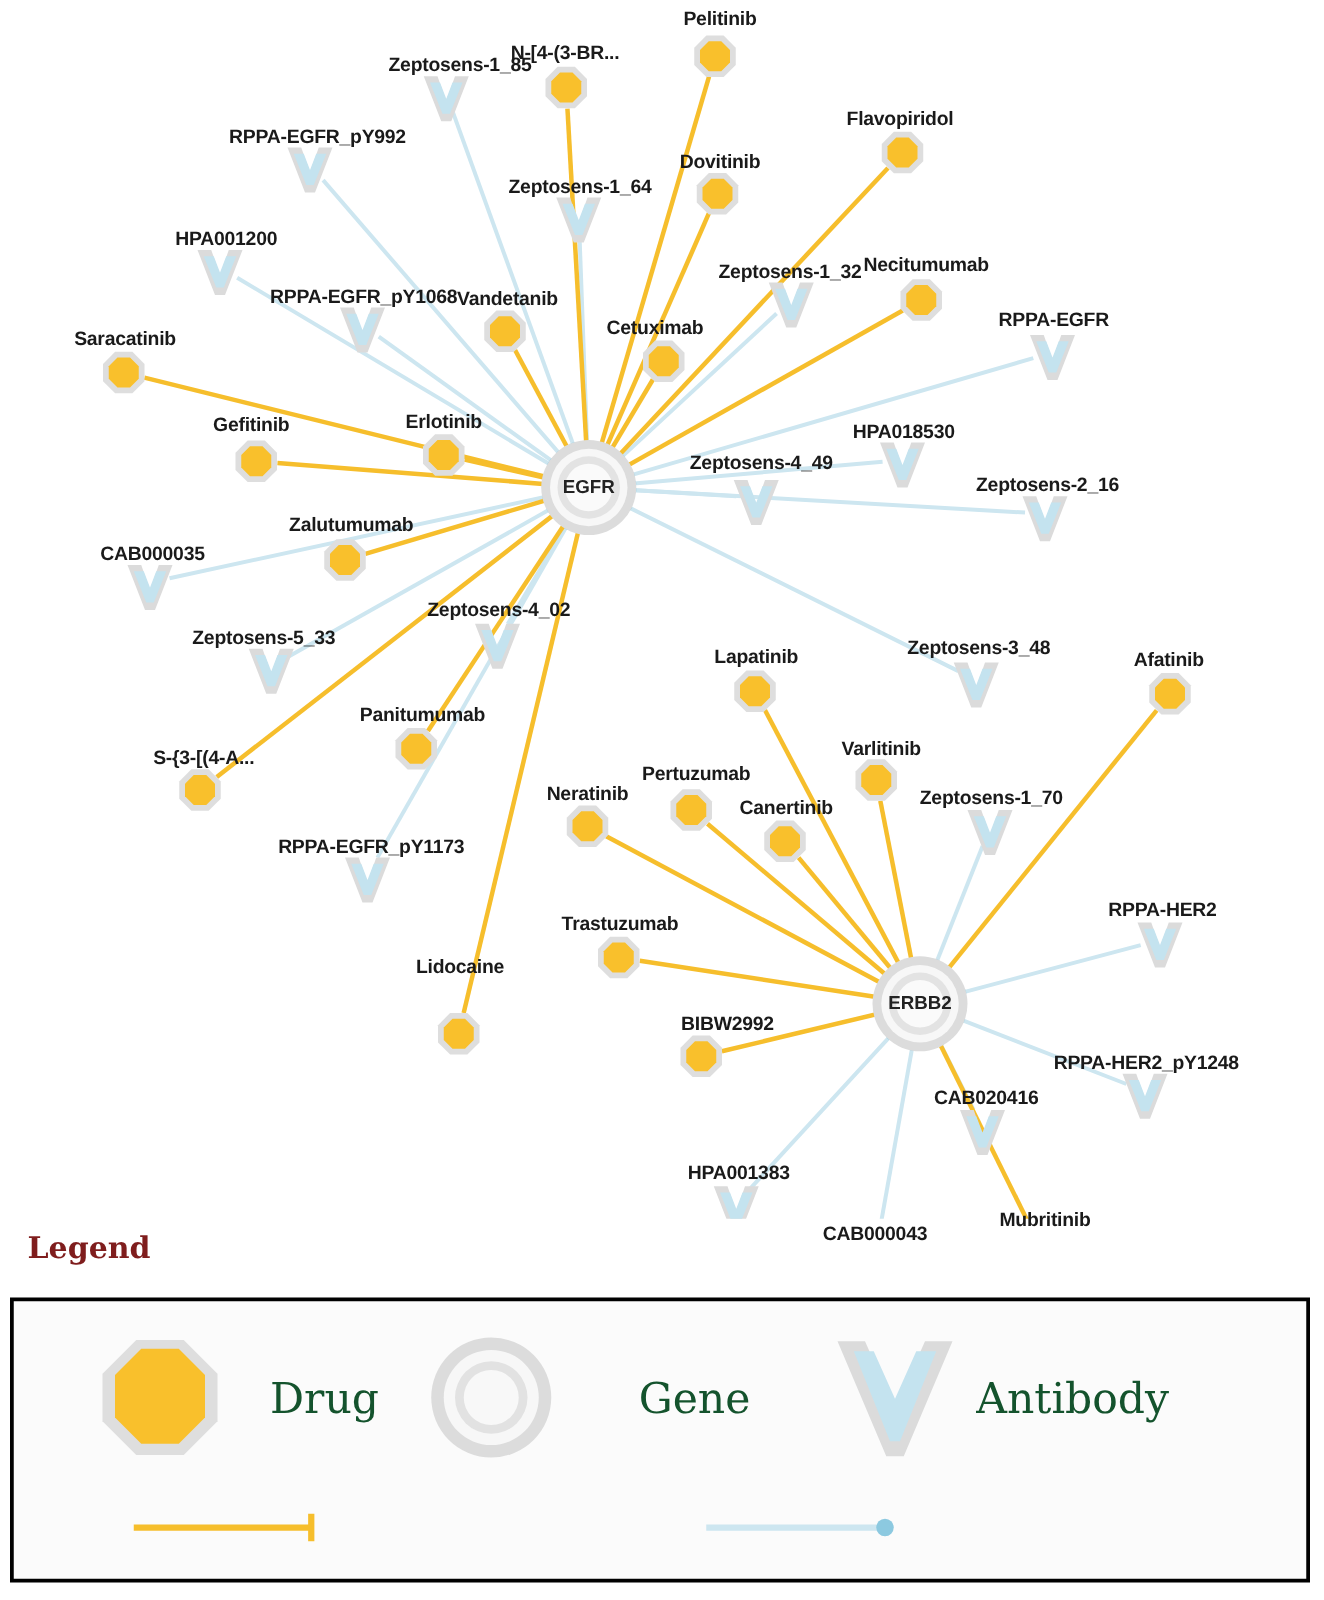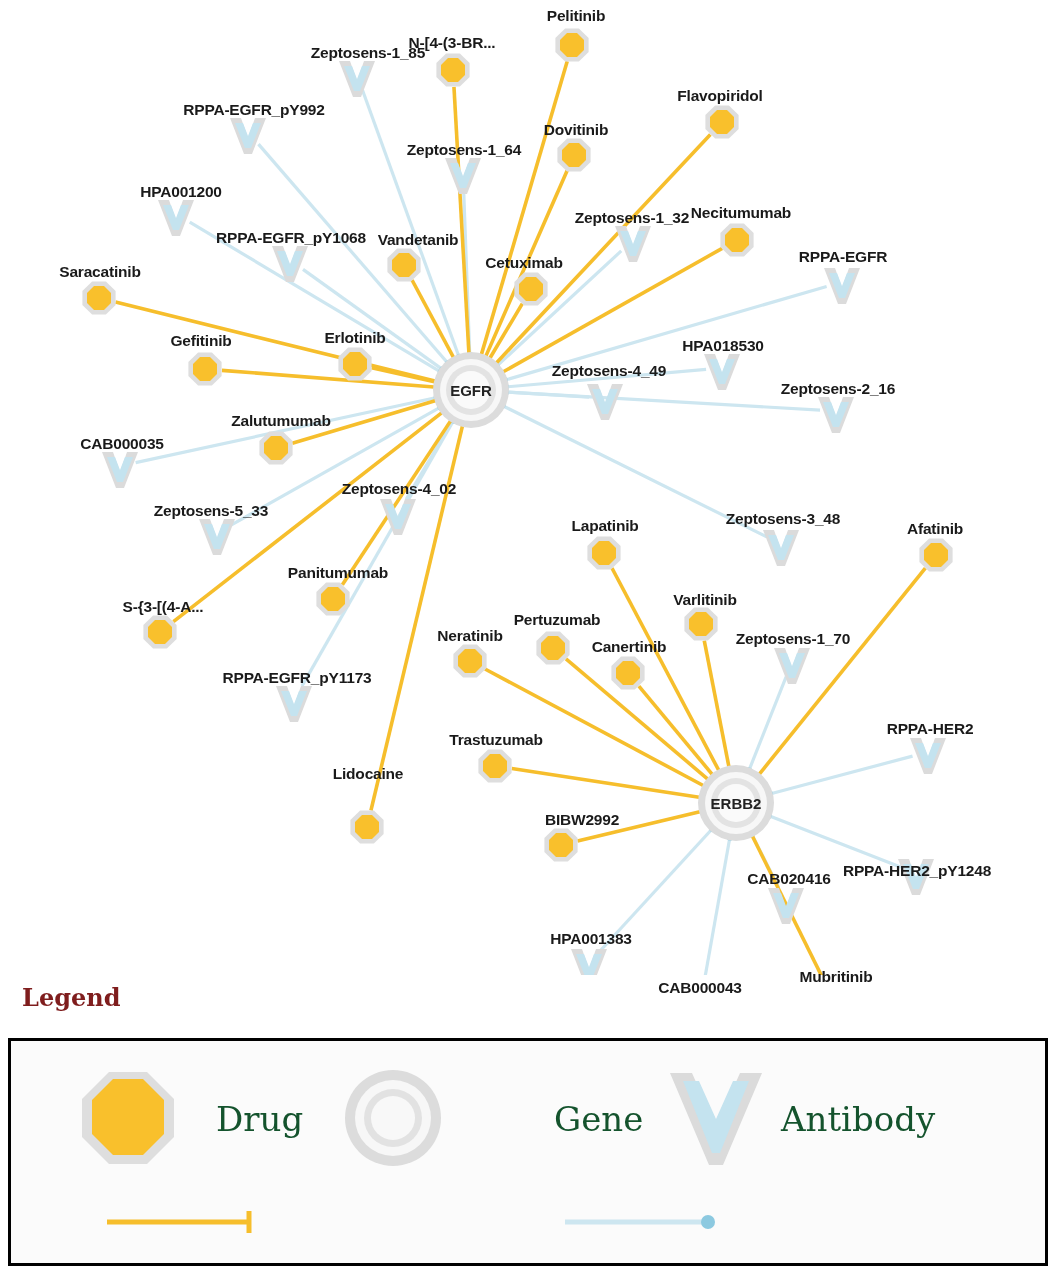--- a/index.html
+++ b/index.html
@@ -383,30 +383,30 @@
       <div class="node-label" style="left: 723px; top: 346px;">HPA018530</div>
       <div class="node-label" style="left: 609px; top: 371px;">Zeptosens-4_49</div>
       <div class="node-label" style="left: 838px; top: 389px;">Zeptosens-2_16</div>
       <div class="node-label" style="left: 122px; top: 444px;">CAB000035</div>
       <div class="node-label" style="left: 399px; top: 489px;">Zeptosens-4_02</div>
       <div class="node-label" style="left: 211px; top: 511px;">Zeptosens-5_33</div>
       <div class="node-label" style="left: 783px; top: 519px;">Zeptosens-3_48</div>
       <div class="node-label" style="left: 793px; top: 639px;">Zeptosens-1_70</div>
       <div class="node-label" style="left: 297px; top: 678px;">RPPA-EGFR_pY1173</div>
       <div class="node-label" style="left: 930px; top: 729px;">RPPA-HER2</div>
-      <div class="node-label" style="left: 917px; top: 871px;">RPPA-HER2_pY1248</div>
+      <div class="node-label" style="left: 917px; top: 851px;">RPPA-HER2_pY1248</div>
       <div class="node-label" style="left: 789px; top: 879px;">CAB020416</div>
       <div class="node-label" style="left: 591px; top: 939px;">HPA001383</div>
       <div class="node-label" style="left: 700px; top: 988px;">CAB000043</div>
       <div class="node-label" style="left: 576px; top: 16px;">Pelitinib</div>
       <div class="node-label" style="left: 452px; top: 43px;">N-[4-(3-BR...</div>
       <div class="node-label" style="left: 720px; top: 96px;">Flavopiridol</div>
       <div class="node-label" style="left: 576px; top: 130px;">Dovitinib</div>
       <div class="node-label" style="left: 741px; top: 213px;">Necitumumab</div>
-      <div class="node-label" style="left: 406px; top: 240px; margin-left: 12px;">Vandetanib</div>
+      <div class="node-label" style="left: 406px; top: 240px;">Vandetanib</div>
       <div class="node-label" style="left: 524px; top: 263px;">Cetuximab</div>
       <div class="node-label" style="left: 100px; top: 272px;">Saracatinib</div>
       <div class="node-label" style="left: 355px; top: 338px;">Erlotinib</div>
       <div class="node-label" style="left: 201px; top: 341px;">Gefitinib</div>
       <div class="node-label" style="left: 281px; top: 421px;">Zalutumumab</div>
       <div class="node-label" style="left: 605px; top: 526px;">Lapatinib</div>
       <div class="node-label" style="left: 935px; top: 529px;">Afatinib</div>
       <div class="node-label" style="left: 338px; top: 573px; text-align: right;">Panitumumab</div>
       <div class="node-label" style="left: 705px; top: 600px;">Varlitinib</div>
       <div class="node-label" style="left: 163px; top: 607px;">S-{3-[(4-A...</div>
@@ -448,16 +448,16 @@
         <line x1="96" y1="181" x2="238" y2="181" stroke="#F6BE2C" stroke-width="5"></line>
         <line x1="238" y1="170" x2="238" y2="192" stroke="#F6BE2C" stroke-width="5"></line>
       </g>
 
       <g>
         <line x1="554" y1="181" x2="692" y2="181" stroke="#CDE6F0" stroke-width="5"></line>
         <circle cx="697" cy="181" r="7" fill="#8CC9E0"></circle>
       </g>
     </svg>
     <div class="legend-text" style="left:205px; top:78px;">Drug</div>
-    <div class="legend-text" style="left:500px; top:78px;margin-left:43px;">Gene</div>
+    <div class="legend-text" style="left:500px; top:78px;">Gene</div>
     <div class="legend-text" style="left:770px; top:78px;">Antibody</div>
   </div>
 </div>
 
 </body></html>

